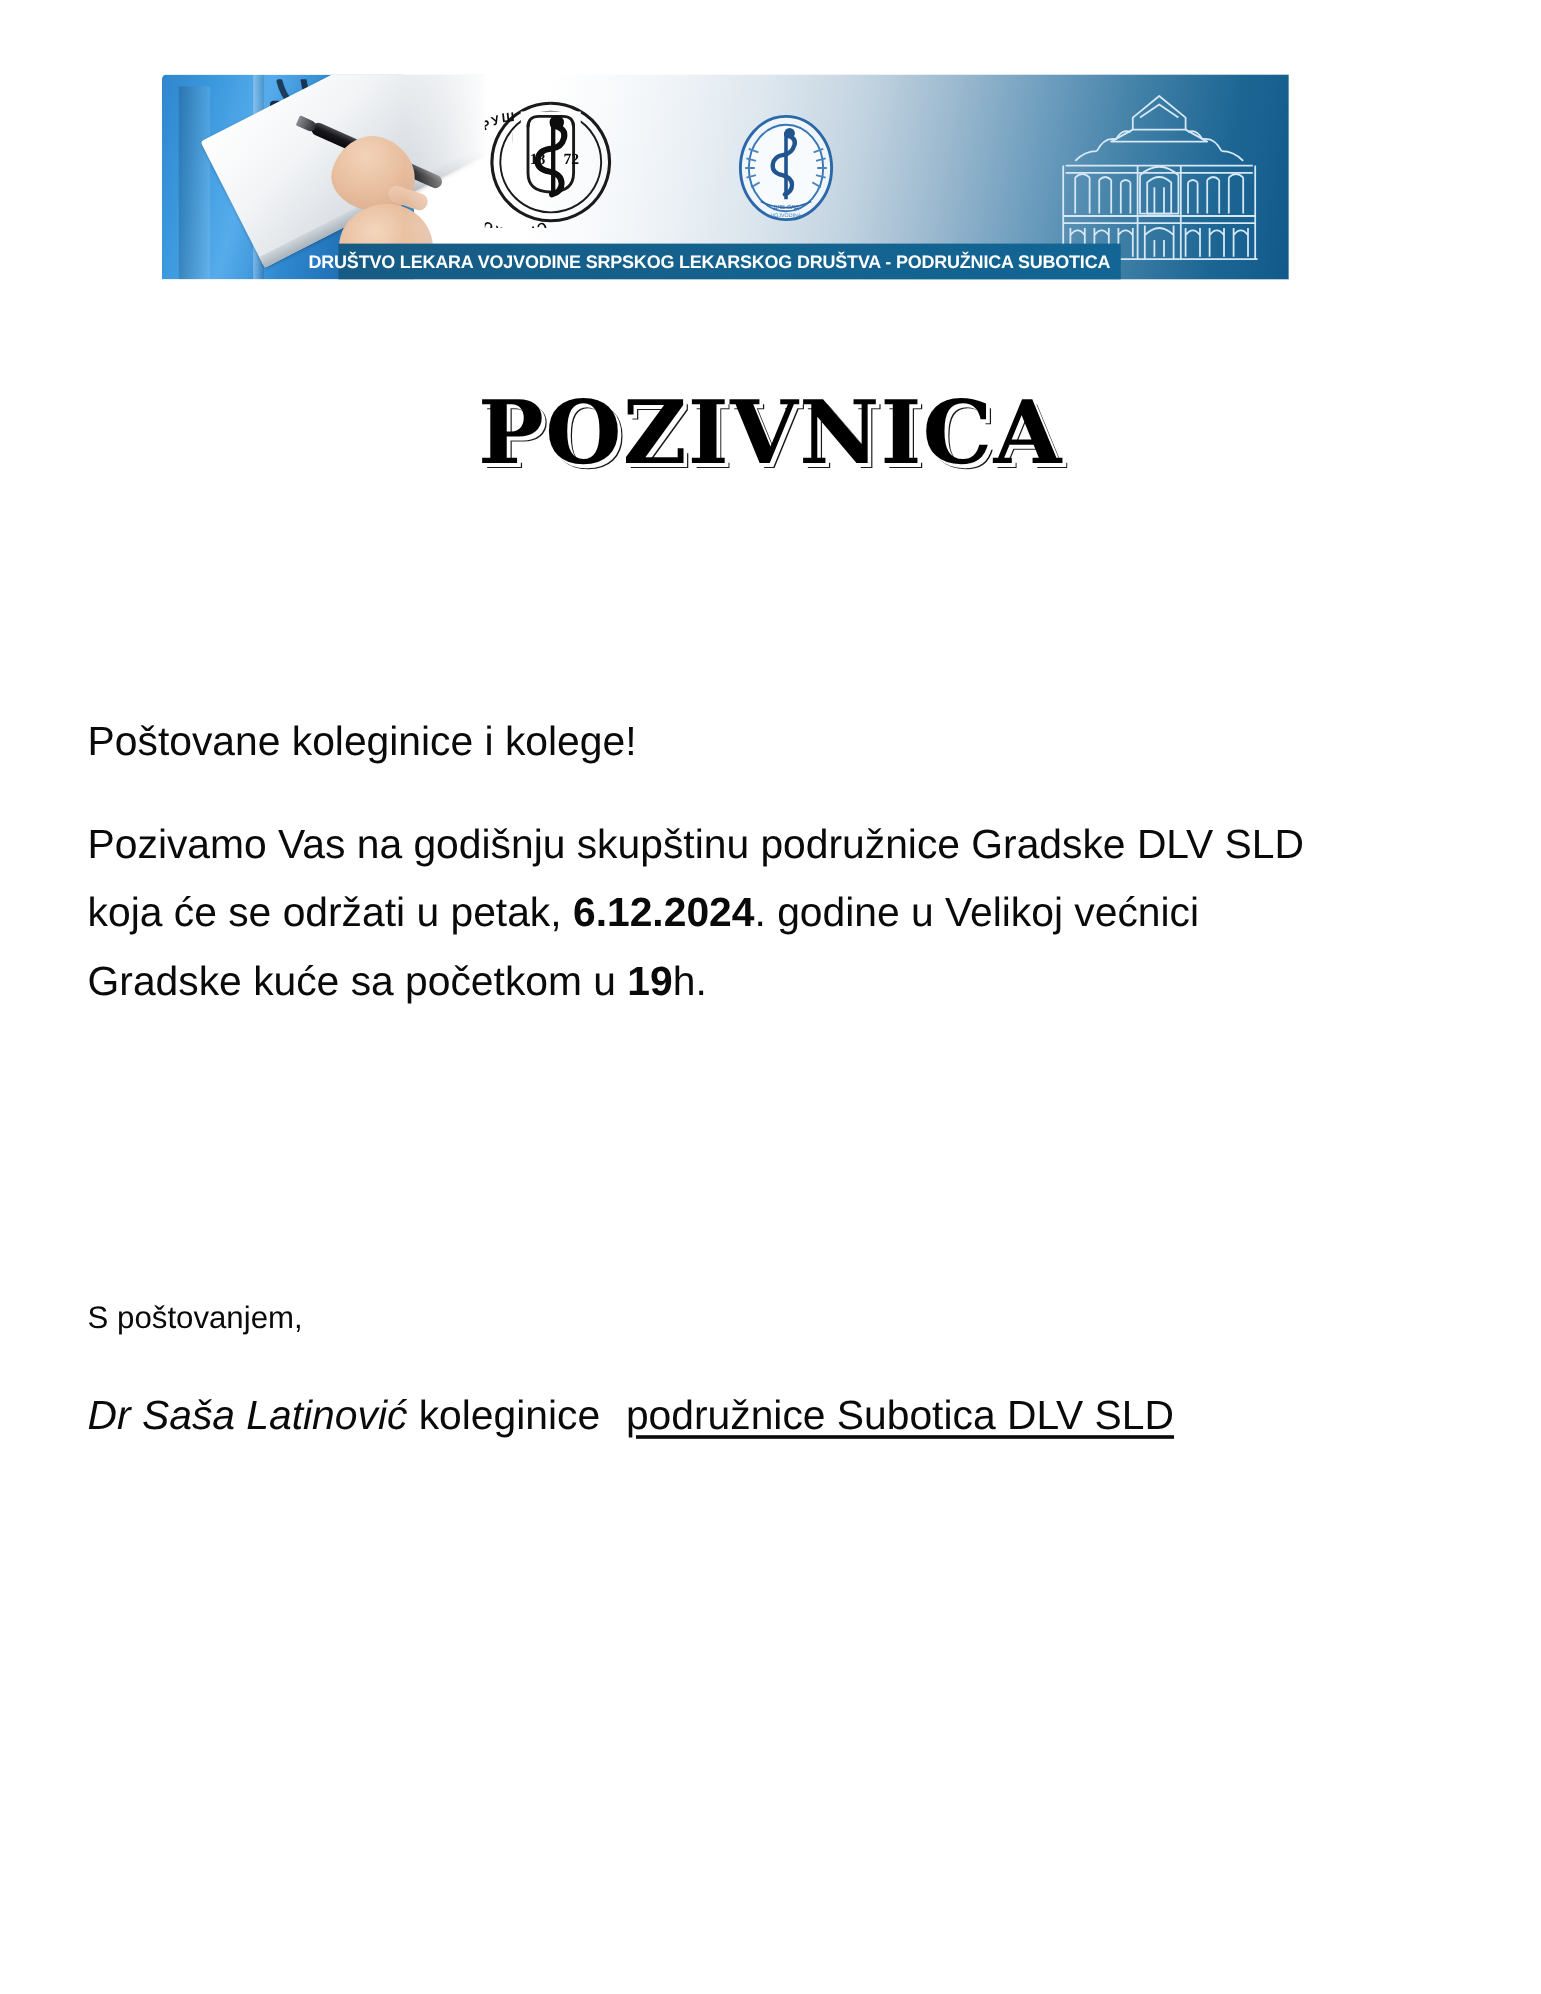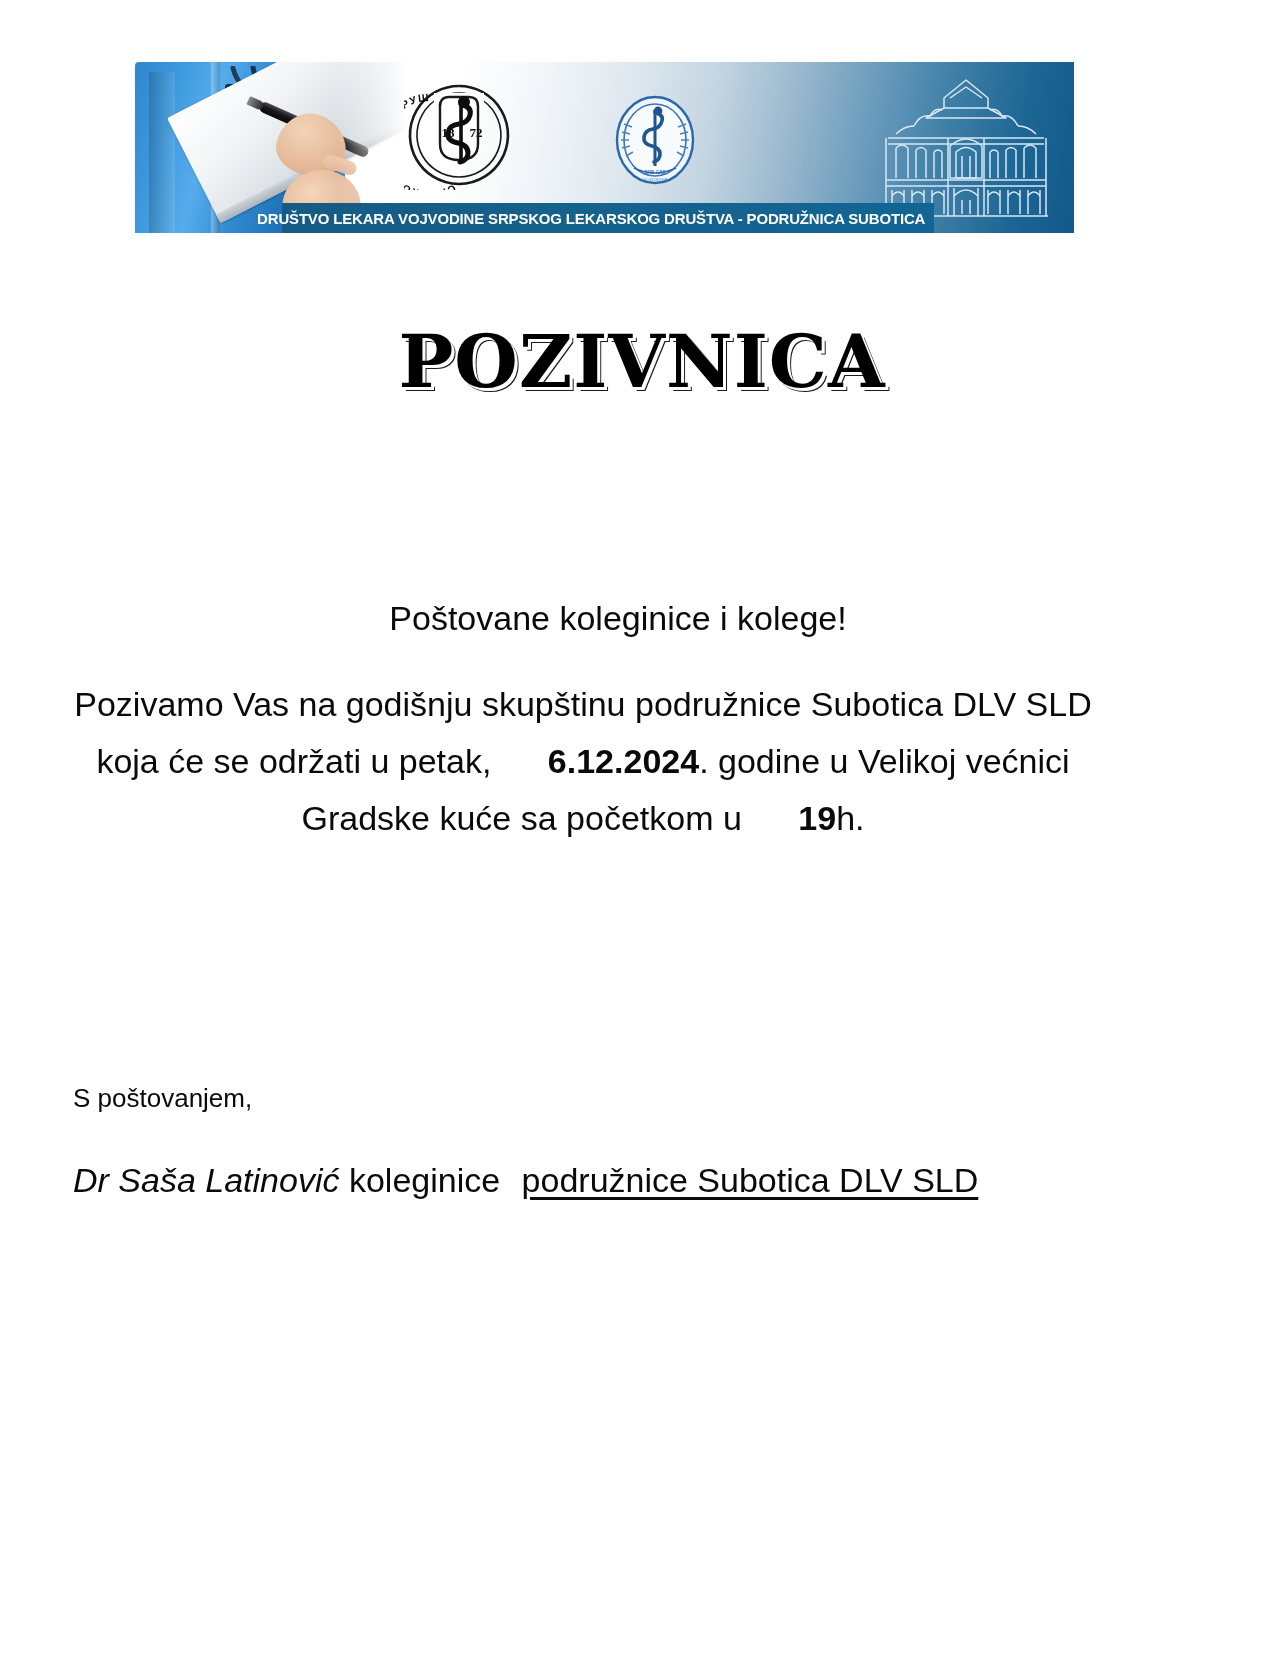--- a/index.html
+++ b/index.html
@@ -178,34 +178,33 @@
   }
 
   
   .body-wrap {
     position: absolute;
     left: 73px;
     top: 601px;
     width: 1090px;
     font-family: "Liberation Sans", sans-serif;
     color: #0a0a0a;
-    text-align: center;
   }
   .greeting {
     font-size: 34px;
     line-height: 1.0;
     margin-bottom: 41px;
     white-space: nowrap;
   }
   .para {
     font-size: 34px;
     line-height: 57px;
     max-width: 1020px;
   }
-  .para b { font-weight: bold; margin-left: 47px; }
+  .para b { font-weight: bold; }
 
   .closing {
     position: absolute;
     left: 73px;
     top: 1083px;
     font-size: 26px;
     font-family: "Liberation Sans", sans-serif;
     color: #0a0a0a;
     white-space: nowrap;
   }
@@ -344,18 +343,18 @@
 
   <div class="lh-strip">
     <span class="lh-strip-text">DRUŠTVO LEKARA VOJVODINE SRPSKOG LEKARSKOG DRUŠTVA - PODRUŽNICA SUBOTICA</span>
   </div>
 </div>
 
 <div class="doc-title">POZIVNICA</div>
 
 <div class="body-wrap">
   <div class="greeting">Poštovane koleginice i kolege!</div>
-  <div class="para"><span>Pozivamo Vas na godišnju skupštinu podružnice Subotica DLV SLD koja će se održati u petak, </span><b>6.12.2024</b><span>. godine u Velikoj većnici Gradske kuće sa početkom u </span><b>19</b><span>h.</span></div>
+  <div class="para"><span>Pozivamo Vas na godišnju skupštinu podružnice Gradske DLV SLD koja će se održati u petak, </span><b>6.12.2024</b><span>. godine u Velikoj većnici Gradske kuće sa početkom u </span><b>19</b><span>h.</span></div>
 </div>
 
 <div class="closing">S poštovanjem,</div>
 
 <div class="signature"><span class="name">Dr Saša Latinović</span><span> koleginice </span><span class="role">podružnice Subotica DLV SLD</span></div>
 
 </body></html>

